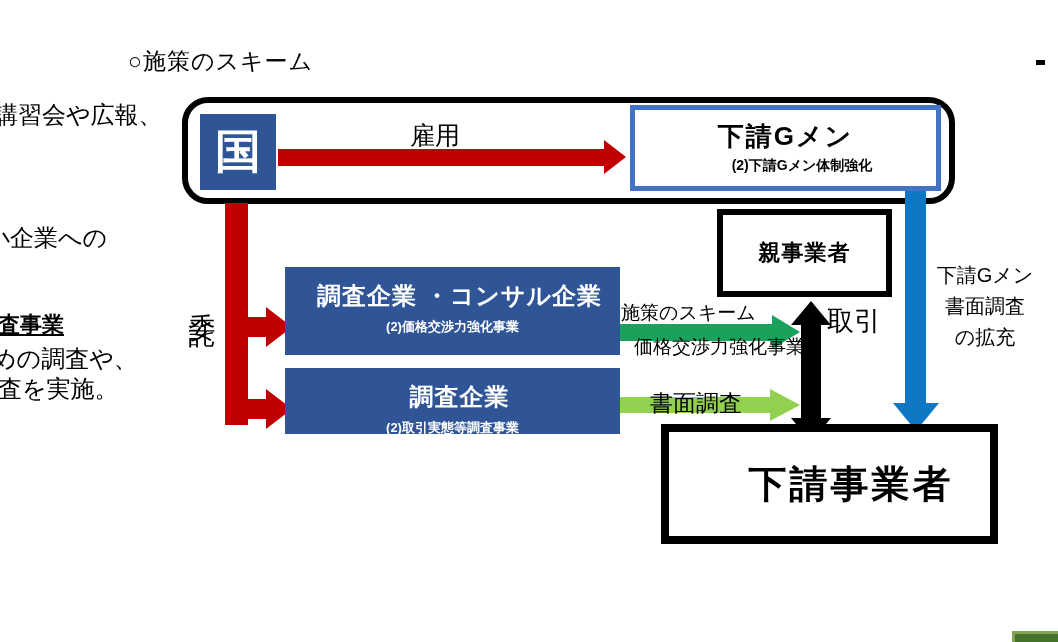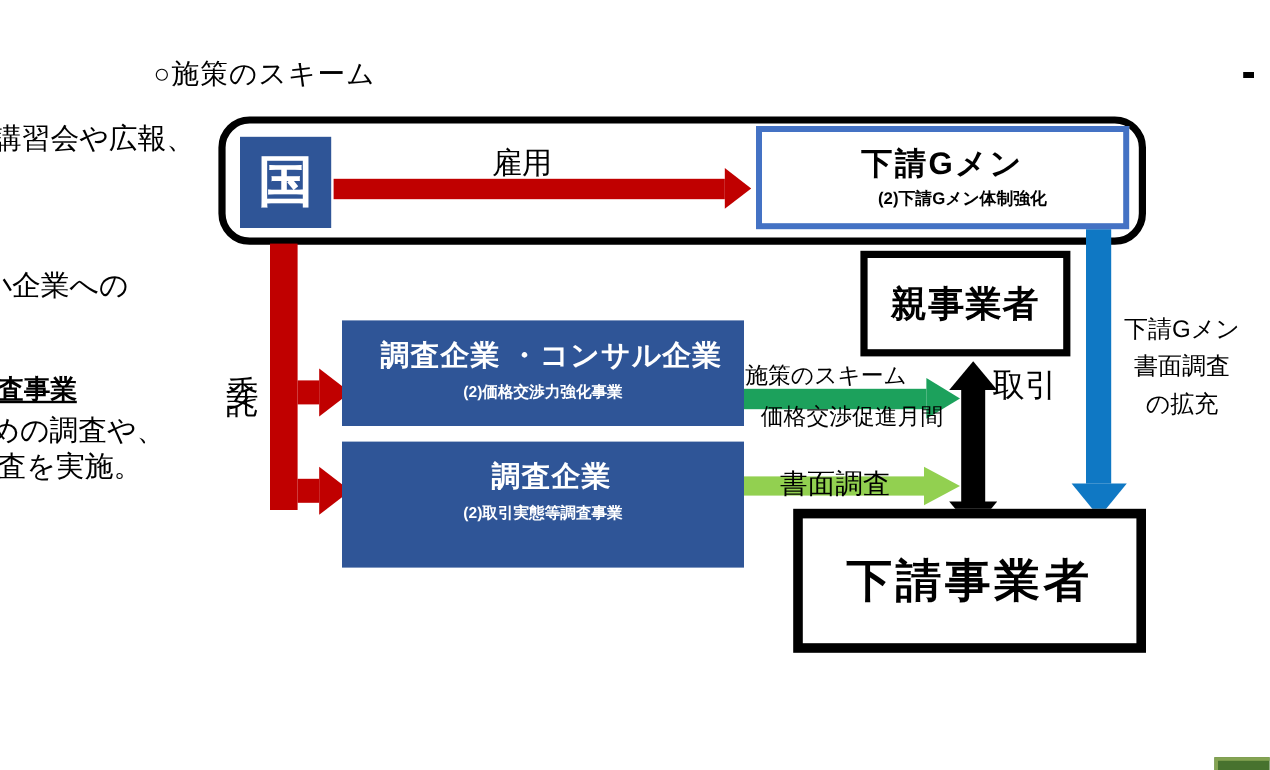--- a/index.html
+++ b/index.html
@@ -34,46 +34,46 @@
   
   .trunk{left:225px;top:203px;width:23px;height:222px;}
   .br1-shaft{left:248px;top:317px;width:18px;height:20px;}
   .br1-head{left:266px;top:307px;width:0;height:0;border-top:20px solid transparent;border-bottom:20px solid transparent;border-left:26px solid #C00000;}
   .br2-shaft{left:248px;top:399px;width:18px;height:20px;}
   .br2-head{left:266px;top:389px;width:0;height:0;border-top:20px solid transparent;border-bottom:20px solid transparent;border-left:26px solid #C00000;}
   .itaku{left:184px;top:291px;font-size:27px;writing-mode:vertical-rl;text-orientation:upright;letter-spacing:8px;}
   
   .navy-box{background:#2F5597;color:#fff;text-align:center;}
   .box1{left:285px;top:267px;width:335px;height:88px;}
-  .box2{left:285px;top:368px;width:335px;height:105px;}
+  .box2{left:285px;top:368px;width:335px;height:66px;}
   .navy-title{margin-top:13px;font-size:24px;font-weight:bold;letter-spacing:1px;padding-left:14px;}
   .navy-sub{margin-top:6px;font-size:13px;font-weight:bold;}
   
   .oya-box{left:717px;top:209px;width:163px;height:76px;border:6px solid #000;background:#fff;display:flex;align-items:center;justify-content:center;z-index:3;}
-  .oya-box span{font-size:30px;font-weight:bold;letter-spacing:1px;text-align:center;}
+  .oya-box span{font-size:22px;font-weight:bold;letter-spacing:1px;text-align:center;}
   
   .g1-shaft{left:620px;top:324px;width:152px;height:17px;background:#1CA15C;}
   .g1-head{left:772px;top:315px;width:0;height:0;border-top:17px solid transparent;border-bottom:17px solid transparent;border-left:28px solid #1CA15C;}
   .g2-shaft{left:620px;top:397px;width:150px;height:16px;background:#92D050;}
   .g2-head{left:770px;top:389px;width:0;height:0;border-top:16px solid transparent;border-bottom:16px solid transparent;border-left:30px solid #92D050;}
   .kakaku{left:621px;top:300px;font-size:19px;white-space:nowrap;z-index:4;}
   .followup{left:634px;top:334px;font-size:19px;white-space:nowrap;z-index:4;}
   .shomen{left:650px;top:388px;font-size:23px;white-space:nowrap;z-index:4;}
   
   .blk{background:#000;}
   .tr-shaft{left:801px;top:318px;width:20px;height:106px;z-index:2;}
   .tr-up{left:791px;top:301px;width:0;height:0;border-left:20px solid transparent;border-right:20px solid transparent;border-bottom:24px solid #000;z-index:2;}
   .tr-down{left:791px;top:418px;width:0;height:0;border-left:20px solid transparent;border-right:20px solid transparent;border-top:24px solid #000;z-index:2;}
   .torihiki{left:827px;top:303px;font-size:27px;z-index:4;}
   
   .blue-shaft{left:905px;top:190px;width:21px;height:213px;background:#0F78C4;z-index:2;}
   .blue-head{left:893px;top:403px;width:0;height:0;border-left:23px solid transparent;border-right:23px solid transparent;border-top:28px solid #0F78C4;z-index:2;}
   .hear-label{left:925px;top:260px;width:120px;text-align:center;font-size:20px;line-height:31px;z-index:4;}
   
-  .shitauke-box{left:661px;top:424px;width:278px;height:104px;border:8px solid #000;background:#fff;display:flex;align-items:center;justify-content:center;z-index:3;}
+  .shitauke-box{left:661px;top:424px;width:278px;height:104px;border:8px solid #000;background:#fff;display:flex;align-items:center;justify-content:center;z-index:3;padding-left:43px;}
   .shitauke-box span{font-size:38px;font-weight:bold;letter-spacing:3px;}
   
   .dash{left:1036px;top:60px;width:9px;height:5px;background:#000;}
   .green-frag{left:1012px;top:631px;width:44px;height:14px;background:#47722e;border:3px solid #84a352;}
 </style>
 </head>
 <body>
 
 <div class="abs page-title">○施策のスキーム</div>
 
@@ -115,21 +115,21 @@
   <div class="navy-sub">(2)取引実態等調査事業</div>
 </div>
 
 <div class="abs oya-box">
   <span>親事業者</span>
 </div>
 
 <div class="abs kakaku">施策のスキーム</div>
 <div class="abs g1-shaft"></div>
 <div class="abs g1-head"></div>
-<div class="abs followup">価格交渉促進月間</div>
+<div class="abs followup">価格交渉力強化事業</div>
 
 <div class="abs g2-shaft"></div>
 <div class="abs g2-head"></div>
 <div class="abs shomen">書面調査</div>
 
 <div class="abs blk tr-shaft"></div>
 <div class="abs tr-up"></div>
 <div class="abs tr-down"></div>
 <div class="abs torihiki">取引</div>
 

